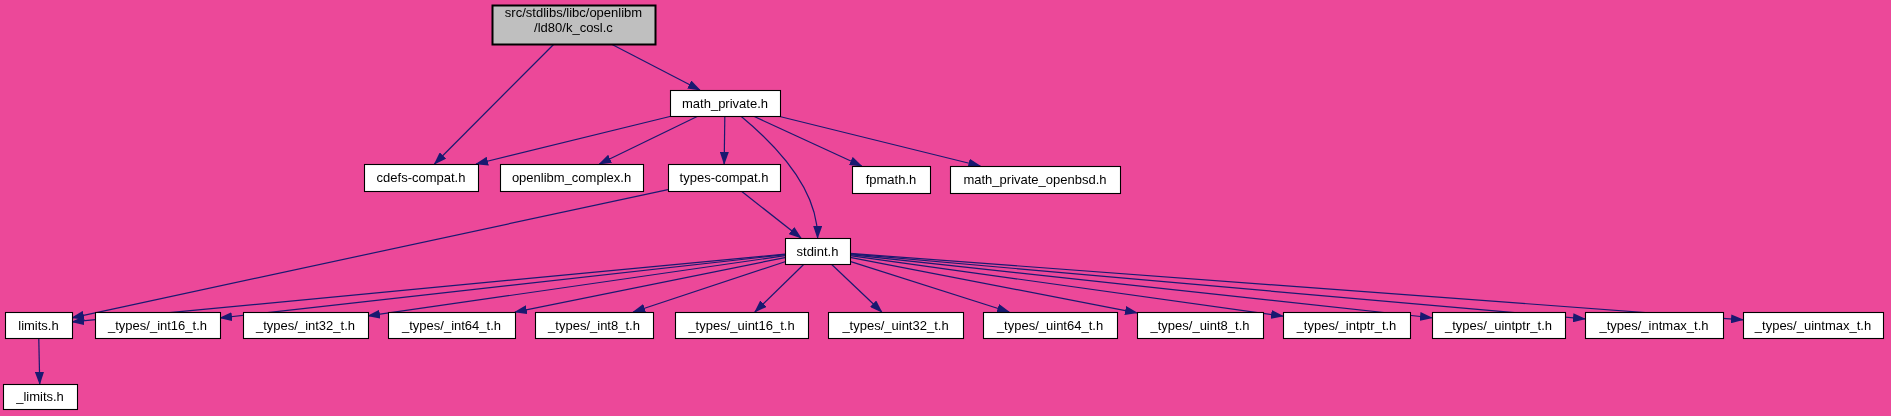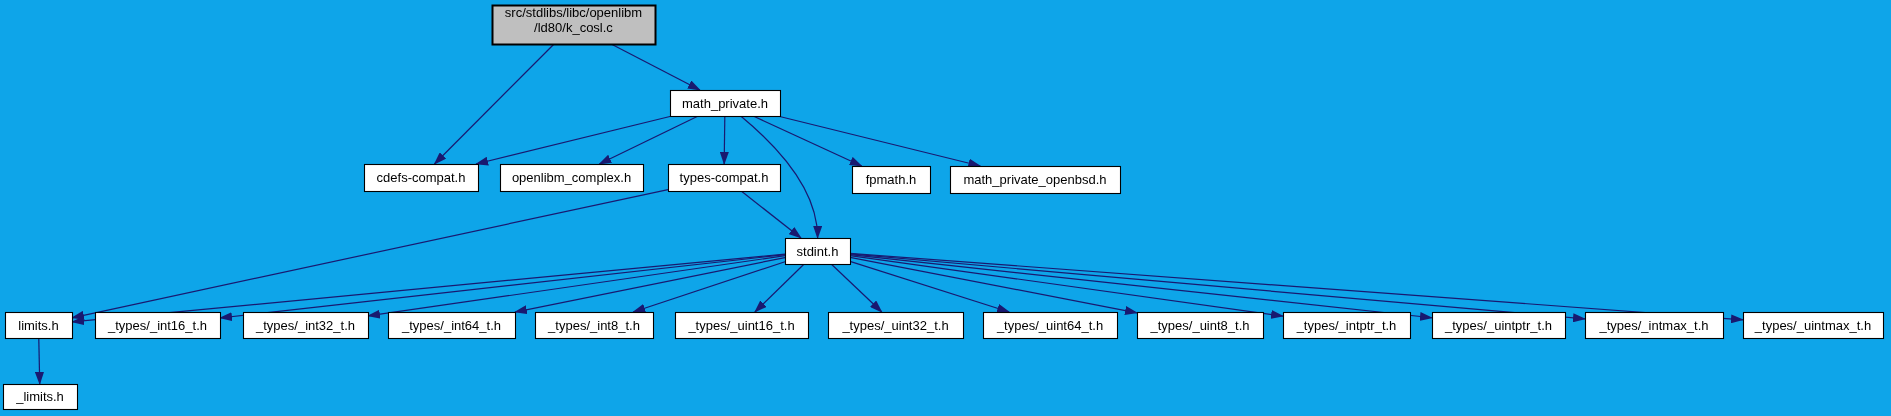--- a/index.html
+++ b/index.html
@@ -5,21 +5,21 @@
   html, body {
     margin: 0;
     padding: 0;
     background: #ffffff;
     font-family: "Liberation Sans", sans-serif;
   }
   #stage {
     position: relative;
     width: 1891px;
     height: 416px;
-    background: #0ea5e9;
+    background: #ec4899;
     overflow: hidden;
   }
   svg text {
     font-family: "Liberation Sans", sans-serif;
     font-size: 13px;
     fill: #000000;
   }
   svg .edge {
     fill: none;
     stroke-width: 1.2px;

